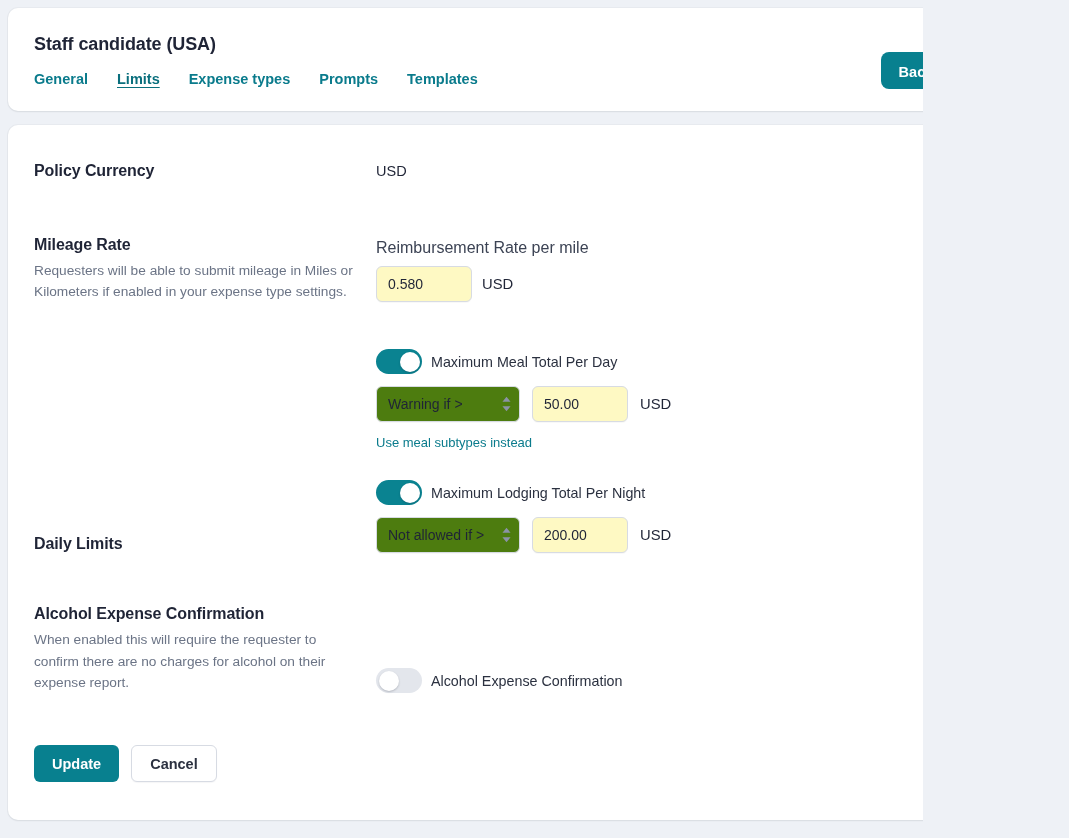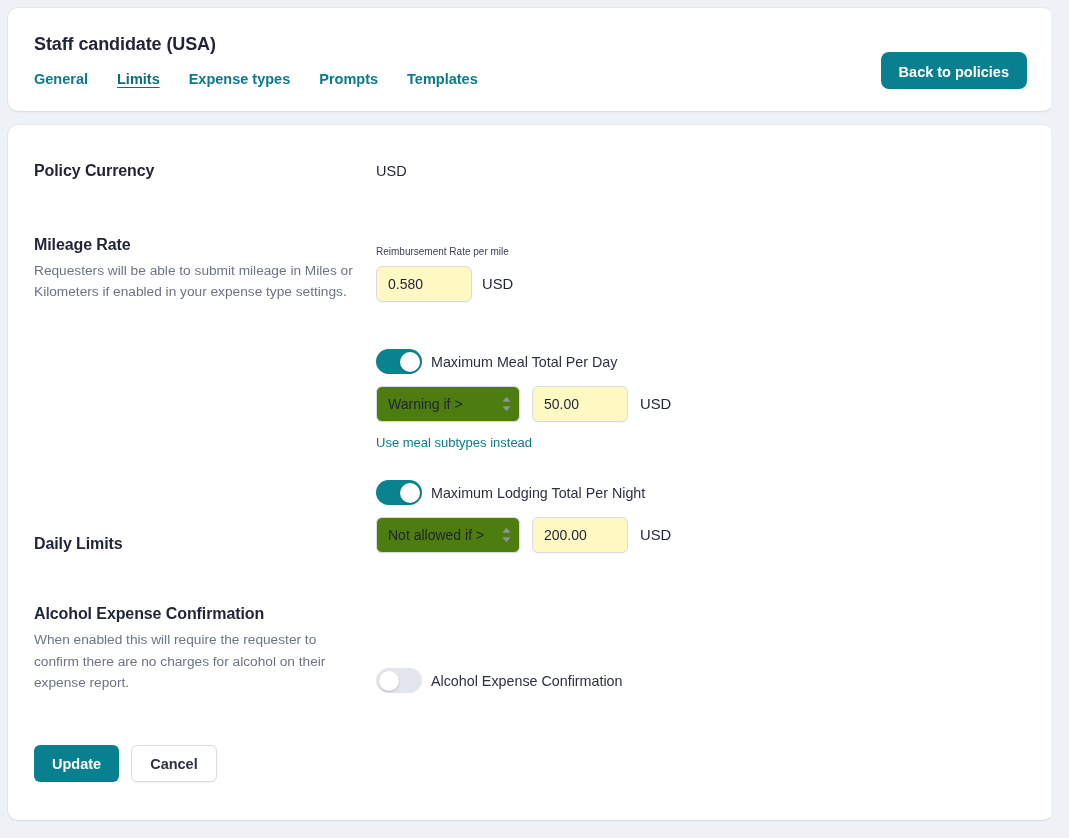--- a/index.html
+++ b/index.html
@@ -3,21 +3,21 @@
 <meta charset="utf-8">
 <style>
   * { box-sizing: border-box; }
   html, body {
     margin: 0; padding: 0;
     width: 1069px; height: 838px;
     background: #eef1f6;
     font-family: "Liberation Sans", sans-serif;
     -webkit-font-smoothing: antialiased;
   }
-  .page { width: 1051px; height: 838px; padding: 8px; overflow: hidden; }
+  .page { width: 923px; height: 838px; padding: 8px; overflow: hidden; }
 
   .card {
     background: #ffffff;
     border-radius: 10px;
     box-shadow: 0 1px 2px rgba(16,24,40,0.07), 0 0 0 1px rgba(16,24,40,0.03);
     width: 1045px;
   }
 
   
   .header-card { padding: 26px 26px 22px 26px; margin-bottom: 14px; position: relative; }
@@ -55,21 +55,21 @@
   .sec-desc {
     font-size: 13.7px; color: #6b7486; line-height: 1.55;
     margin: 6px 0 0 0; max-width: 320px;
   }
   .sec-content { flex: 1; padding-top: 1px; }
 
   .row-currency { padding-top: 36px; }
   .value-text { font-size: 14.5px; color: #1f2436; }
 
   .row-mileage { padding-top: 56px; }
-  .field-label { font-size: 10px; color: #3c4354; margin-bottom: 9px; }
+  .field-label { font-size: 16px; color: #3c4354; margin-bottom: 9px; }
 
   .input-box {
     border: 1px solid #d7dbe3; border-radius: 6px;
     background: #fef9c3; height: 36px; padding: 0 11px;
     font-family: "Liberation Sans", sans-serif;
     font-size: 14px; color: #1f2436;
     box-shadow: 0 1px 1px rgba(16,24,40,0.03);
   }
   .input-mileage { width: 96px; }
   .input-amount { width: 96px; }

